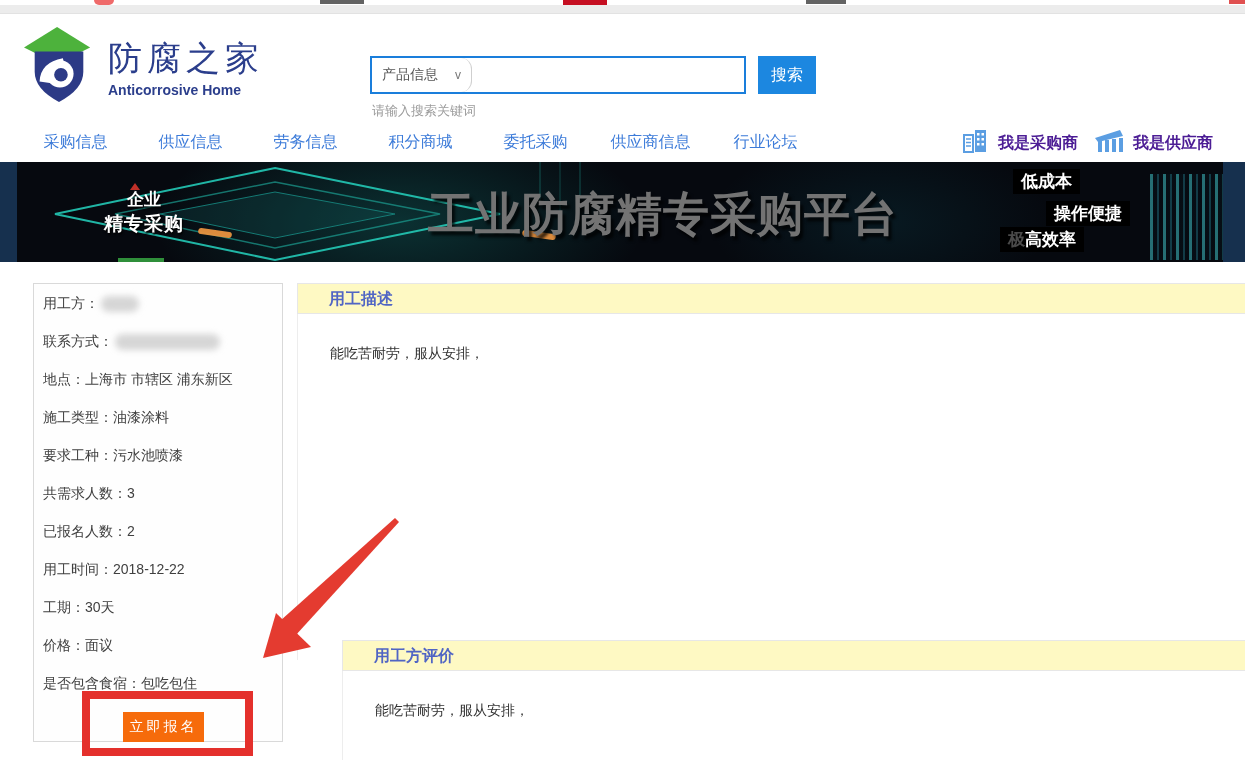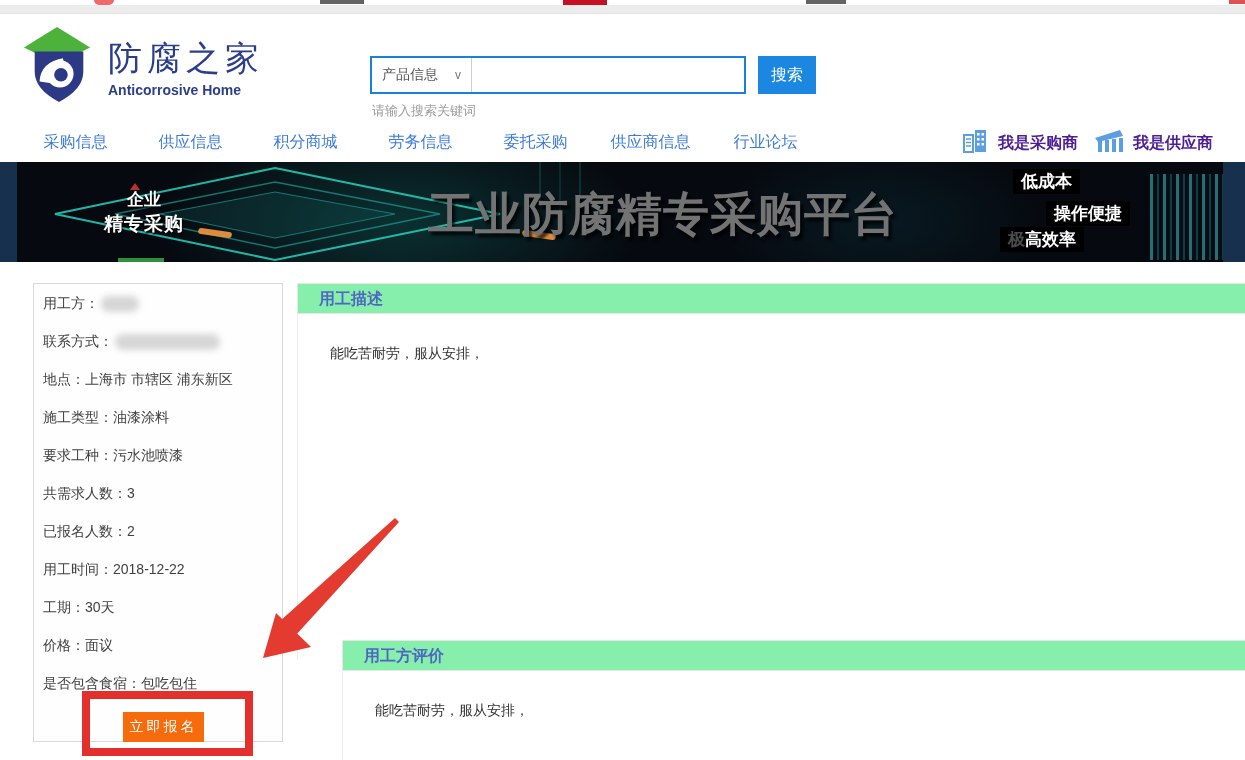--- a/index.html
+++ b/index.html
@@ -18,21 +18,21 @@
   
   .logo { position:absolute; left:24px; top:26px; display:flex; align-items:center; cursor:pointer; }
   .logo-txt { margin-left:14px; }
   .logo-title { font-size:34px; font-weight:normal; color:#2b3e8c; letter-spacing:5px; line-height:40px;text-align:center; }
   .logo-sub { font-size:14px; font-weight:bold; color:#2b3e8c; margin-top:4px; }
 
   
   .search-box { position:absolute; left:370px; top:56px; width:376px; height:38px;
     border:2px solid #1a7edb; display:flex; background:#fff; }
   .search-cat { width:100px; border-right:1px solid #cfcfcf; display:flex; align-items:center;
-    justify-content:space-between; padding:0 10px; font-size:14px; color:#555; cursor:pointer; }
+    justify-content:space-between; padding:0 10px; font-size:14px; color:#555; cursor:pointer;border-radius:11px; }
   .search-cat .caret { color:#777; font-size:12px; }
   .search-input { flex:1; border:none; outline:none; font-size:14px; padding:0 8px; }
   .search-btn { position:absolute; left:758px; top:56px; width:58px; height:38px; background:#1c87e0;
     color:#fff; font-size:16px; border:none; cursor:pointer; }
   .search-hint { position:absolute; left:372px; top:102px; font-size:13px; color:#9b9b9b; }
 
   
   .nav { position:absolute; left:18px; top:126px; height:36px; display:flex; }
   .nav-item { width:115px; text-align:center; line-height:32px; font-size:16px; color:#3c7bd9;
     cursor:pointer; border-bottom:3px solid transparent; }
@@ -79,22 +79,22 @@
     filter:blur(3px); margin-left:2px; }
   .blob-1 { width:38px; height:16px; }
   .blob-2 { width:105px; height:16px; }
   .apply-btn { position:absolute; left:123px; top:712px; width:81px; height:30px; background:#f66b0b;
     color:#fff; font-size:14px; letter-spacing:3px; border:none; cursor:pointer; }
 
   
   .section { position:absolute; left:297px; width:948px; background:#fff; }
   .sec-desc { top:283px; height:377px; }
   .sec-eval { top:640px; height:120px;margin-left:45px; }
-  .sec-header { height:31px; line-height:30px; background:#86efac; border-top:1px solid #e7e7e7;
-    border-bottom:1px solid #e7e7e7; border-left:1px solid #e7e7e7; padding-left:21px;
+  .sec-header { height:31px; line-height:30px; background:#fef9c3; border-top:1px solid #e7e7e7;
+    border-bottom:1px solid #e7e7e7; border-left:1px solid #e7e7e7; padding-left:31px;
     font-size:16px; font-weight:bold; color:#5065c4; }
   .sec-body { border-left:1px solid #ededed; padding:31px 25px 0 32px; font-size:14px; color:#333;
     height:calc(100% - 31px); }
 
   
   .anno-rect { position:absolute; left:82px; top:691px; width:171px; height:65px;
     border:8px solid #e4302c; pointer-events:none; }
   .anno-arrow { position:absolute; left:253px; top:508px; pointer-events:none; }
 </style>
 </head>
@@ -133,22 +133,22 @@
       <span class="caret">v</span>
     </div>
     <input class="search-input" value="" style="">
   </div>
   <button class="search-btn">搜索</button>
   <div class="search-hint">请输入搜索关键词</div>
 
   <div class="nav">
     <div class="nav-item">采购信息</div>
     <div class="nav-item">供应信息</div>
+    <div class="nav-item">劳务信息</div>
     <div class="nav-item">积分商城</div>
-    <div class="nav-item">劳务信息</div>
     <div class="nav-item">委托采购</div>
     <div class="nav-item">供应商信息</div>
     <div class="nav-item">行业论坛</div>
   </div>
 
   <div class="role role-buyer">
     <span>
       <svg width="27" height="26" viewBox="0 0 27 26">
         <rect x="2" y="7" width="9" height="17" fill="none" stroke="#5b9ee2" stroke-width="2"></rect>
         <line x1="4" y1="11" x2="9" y2="11" stroke="#5b9ee2" stroke-width="1.5"></line>

